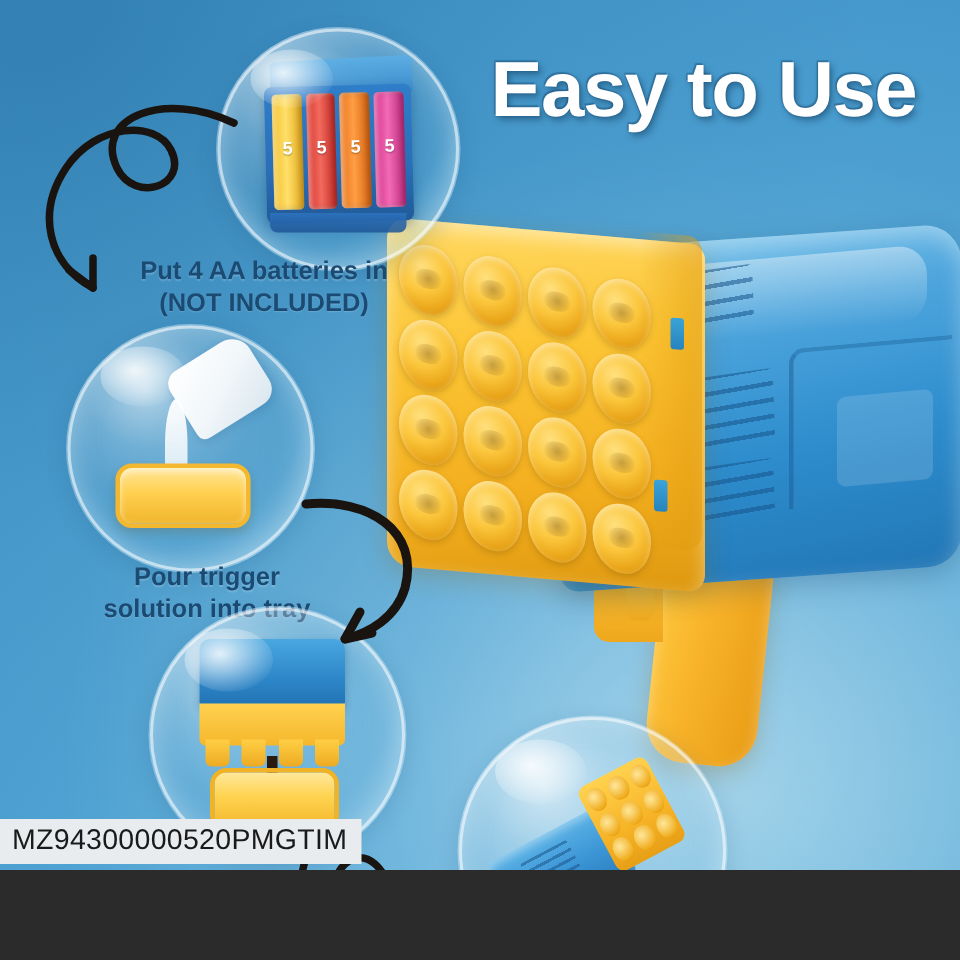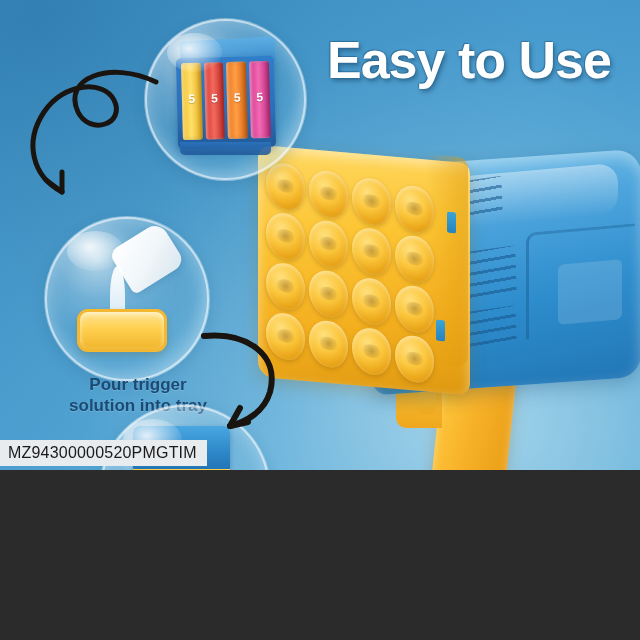--- a/index.html
+++ b/index.html
@@ -3,21 +3,21 @@
 <meta charset="utf-8">
 <style>
   html, body {
     margin: 0;
     padding: 0;
     background: #2b2b2b;
   }
   #poster {
     position: relative;
     width: 640px;
-    height: 470px;
+    height: 580px;
     overflow: hidden;
     font-family: "Liberation Sans", sans-serif;
     background:
       radial-gradient(ellipse 120% 110% at 78% 92%, #7cc0e0 0%, #63b0da 28%, #4fa2d2 58%, #3f93c9 100%);
   }
   
   #poster .bg-glow {
     position: absolute;
     inset: 0;
     background: radial-gradient(circle at 72% 88%, rgba(255,255,255,0.30) 0%, rgba(255,255,255,0.10) 30%, rgba(255,255,255,0) 62%);
@@ -501,21 +501,21 @@
   .a3 { left: 192px; top: 552px; width: 140px; height: 90px; }
 
   
   .watermark {
     position: absolute;
     left: 0px;
     bottom: 4px;
     padding: 4px 10px 4px 8px;
     background: #e8ecef;
     color: #1a1a1a;
-    font-size: 16px;
+    font-size: 19px;
     letter-spacing: 0.2px;
     font-family: "Liberation Sans", sans-serif;
   }
 </style>
 </head>
 <body>
 
 <div id="poster">
 
   <div class="bg-glow"></div>
@@ -576,20 +576,22 @@
         <div class="batt bt-orange">
             <span>5</span>
           </div>
         <div class="batt bt-pink">
             <span>5</span>
           </div>
       </div>
       <div class="batt-base"></div>
     </div>
   </div>
+  <div class="caption cap-1">Put 4 AA batteries in
+(NOT INCLUDED)</div>
 
   <div class="bubble b2">
     <div class="bubble-inner">
       <div class="bottle"></div>
       <div class="pour-stream"></div>
       <div class="tray-yellow"></div>
     </div>
   </div>
   <div class="caption cap-2">Pour trigger
 solution into tray</div>

